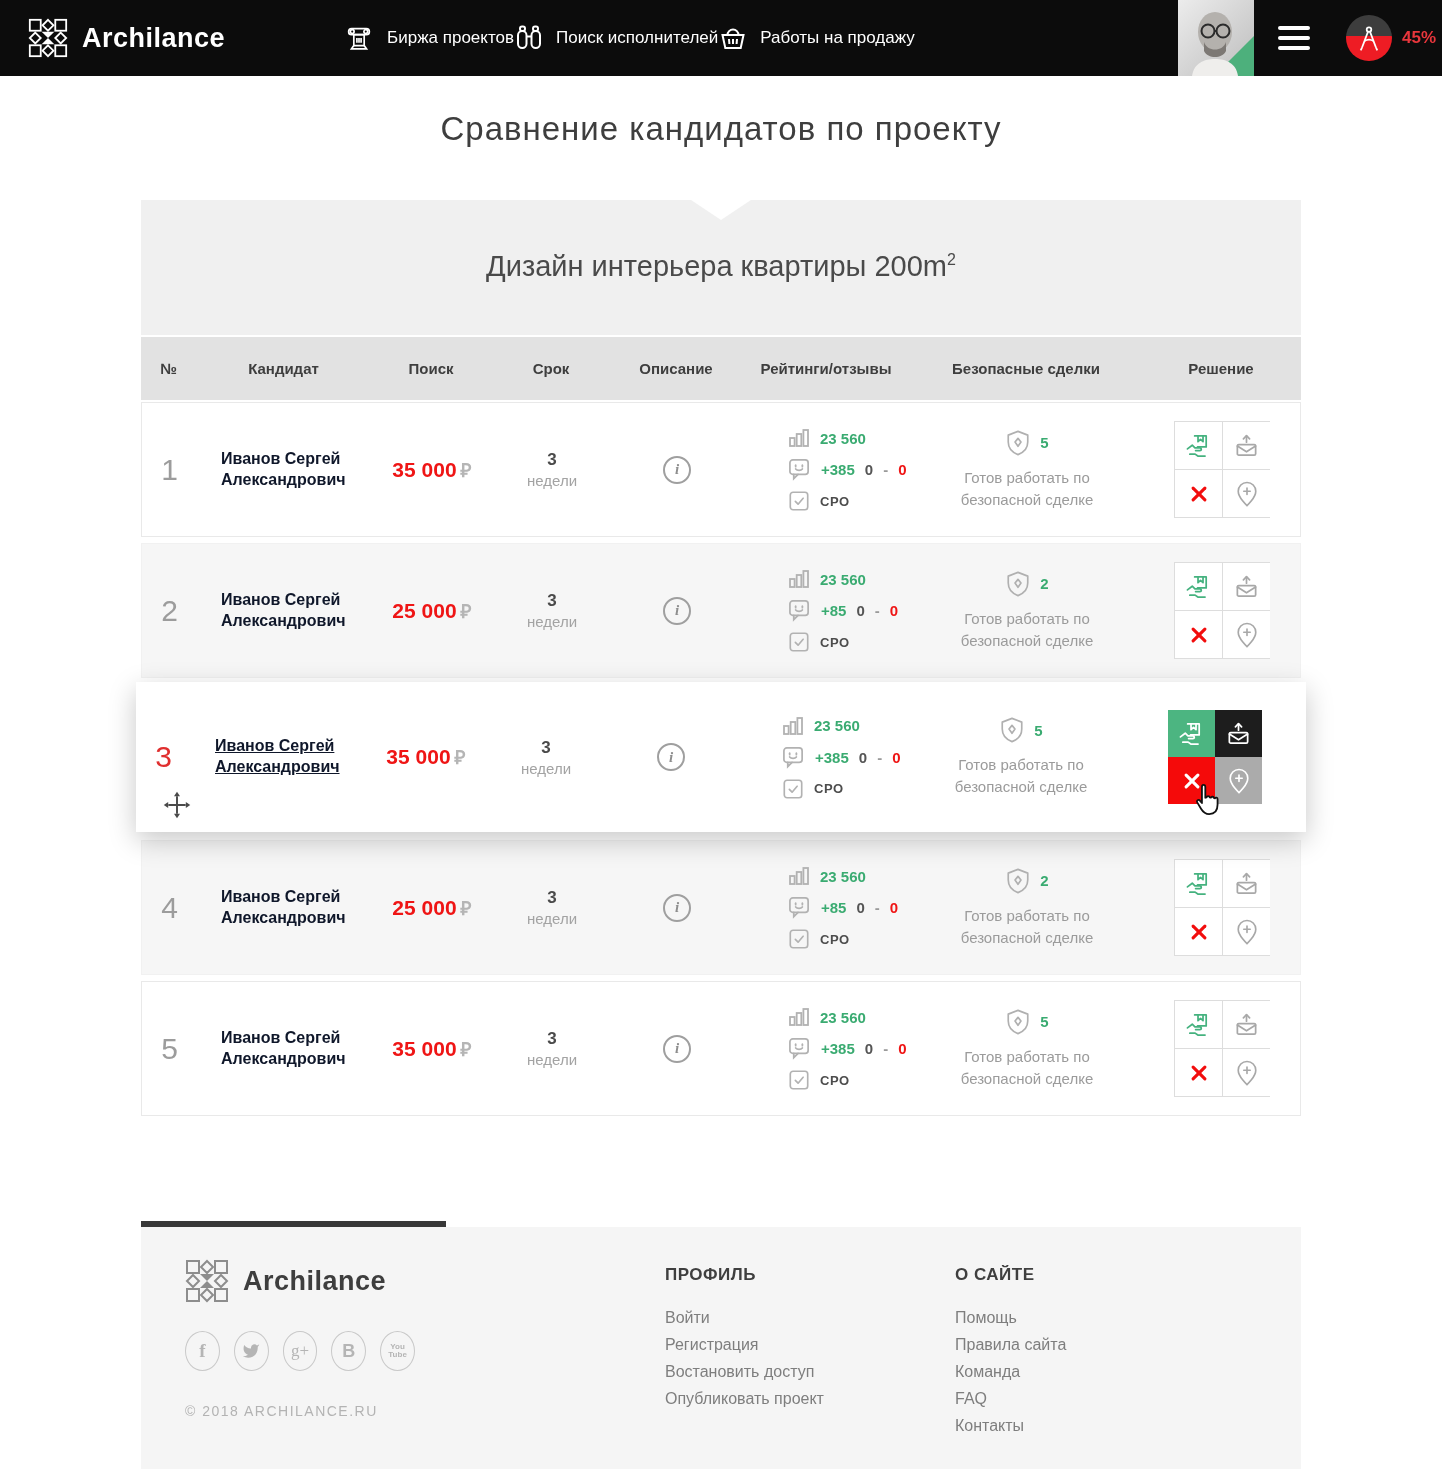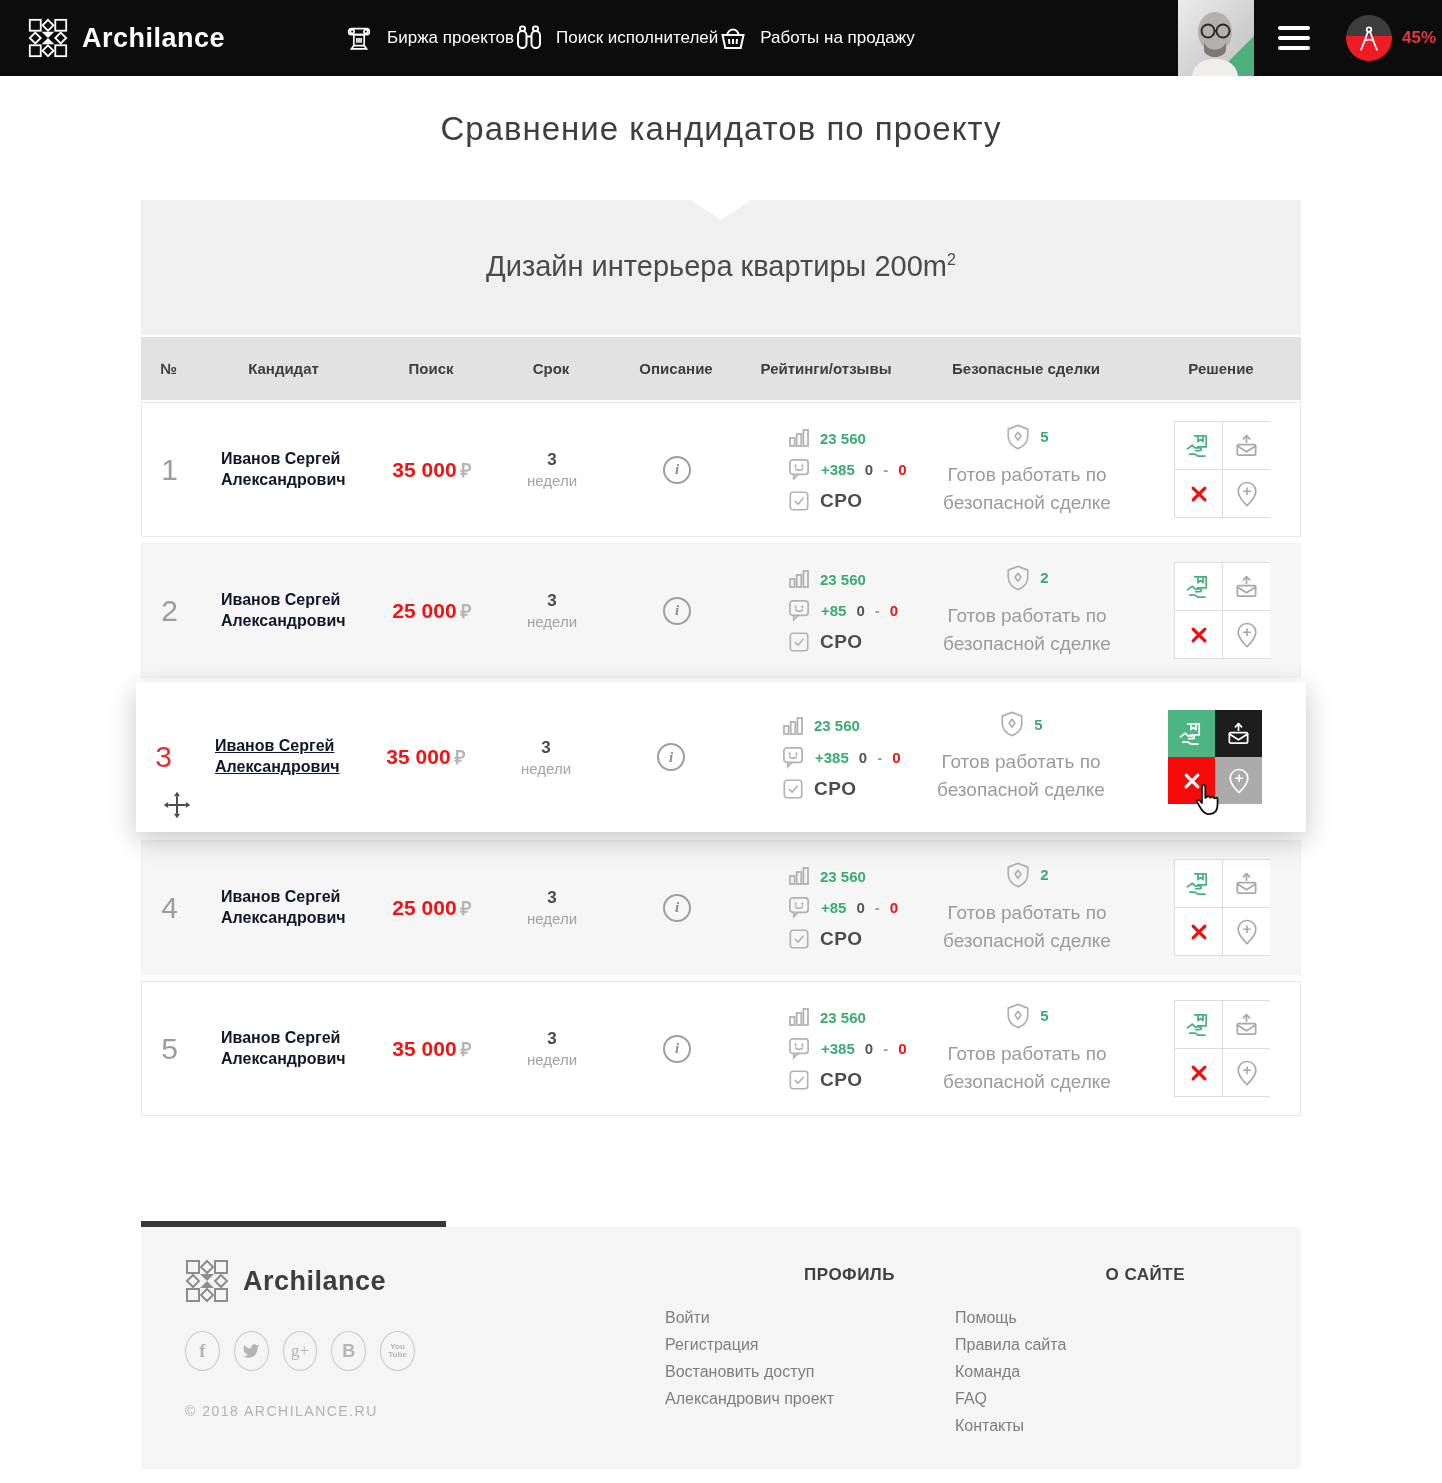--- a/index.html
+++ b/index.html
@@ -85,24 +85,24 @@
     display:flex; align-items:center; justify-content:center;
     font-family:"Liberation Serif", serif; font-style:italic; font-weight:bold;
     color:#8e8e8e; font-size:15px; cursor:pointer;
   }
   .c.rating { padding-left:46px; display:flex; flex-direction:column; gap:9px; }
   .rline { display:flex; align-items:center; gap:10px; color:#b2b2b2; }
   .v-green { color:#3aab71; font-weight:bold; font-size:15px; }
   .v-dark  { color:#555;    font-weight:bold; font-size:15px; }
   .v-red   { color:#ef1515; font-weight:bold; font-size:15px; }
   .v-sep   { color:#9a9a9a; font-weight:bold; font-size:15px; }
-  .sro     { color:#4d4d4d; font-weight:bold; font-size:19px; letter-spacing:.5px; }
+  .sro     { color:#4d4d4d; font-weight:bold; font-size:13px; letter-spacing:.5px; }
   .c.safe { text-align:center; }
   .safe-top { display:flex; align-items:center; justify-content:center; gap:9px; margin-bottom:10px; color:#b0b0b0; }
-  .safe-text { color:#9b9b9b; font-size:19px; line-height:1.45; max-width:175px; margin:0 auto; }
+  .safe-text { color:#9b9b9b; font-size:15px; line-height:1.45; max-width:175px; margin:0 auto; }
   .dgrid {
     width:96px; margin:0 auto; display:grid; grid-template-columns:47px 47px;
     gap:1px; background:#ddd; border:1px solid #ddd;
   }
   .dbtn { width:47px; height:47px; border:none; background:#fff; display:flex; align-items:center; justify-content:center; padding:0; }
   .dbtn.accept { color:#45b27f; }
   .dbtn.msg    { color:#a8a8a8; }
   .dbtn.reject { color:#f20d0d; }
   .dbtn.pin    { color:#a8a8a8; }
   .elevated .dgrid { gap:0; border:none; background:transparent; }
@@ -126,21 +126,21 @@
     display:flex; align-items:center; justify-content:center; color:#b5b5b5; cursor:pointer;
   }
   .scircle .fb { font-family:"Liberation Serif", serif; font-size:19px; font-weight:bold; }
   .scircle .gp { font-family:"Liberation Serif", serif; font-size:17px; }
   .scircle .vk { font-size:18px; font-weight:bold; }
   .scircle .yt { font-size:8px; line-height:8px; width:24px; text-align:center; font-weight:bold; }
   .copyright { margin-top:32px; font-size:14px; color:#b3b3b3; letter-spacing:1.5px; }
   .fcol { width:230px; }
   .fcol.profile { margin-left:250px; }
   .fcol.about   { margin-left:60px; }
-  .fcol h4 { font-size:17px; font-weight:bold; color:#3f3f3f; margin:6px 0 24px; letter-spacing:.5px;text-align:right; }
+  .fcol h4 { font-size:17px; font-weight:bold; color:#3f3f3f; margin:6px 0 24px; letter-spacing:.5px; }
   .fcol a { display:block; color:#7e7e7e; font-size:16px; margin-bottom:9px; text-decoration:none; cursor:pointer; }
 </style>
 </head>
 <body>
 
 <svg width="0" height="0" style="position:absolute">
   <defs>
     <symbol id="i-logo" viewBox="0 0 44 44">
       <g fill="none" stroke="currentColor" stroke-width="2">
         <rect x="2" y="2" width="12" height="12"></rect>
@@ -742,21 +742,21 @@
             <span class="yt">You Tube</span>
           </span>
       </div>
       <div class="copyright">© 2018 ARCHILANCE.RU</div>
     </div>
     <div class="fcol profile">
       <h4>ПРОФИЛЬ</h4>
       <a>Войти</a>
       <a>Регистрация</a>
       <a>Востановить доступ</a>
-      <a>Александрович проект</a>
+      <a>Опубликовать проект</a>
     </div>
     <div class="fcol about">
       <h4>О САЙТЕ</h4>
       <a>Помощь</a>
       <a>Правила сайта</a>
       <a>Команда</a>
       <a>FAQ</a>
       <a>Контакты</a>
     </div>
   </div>

